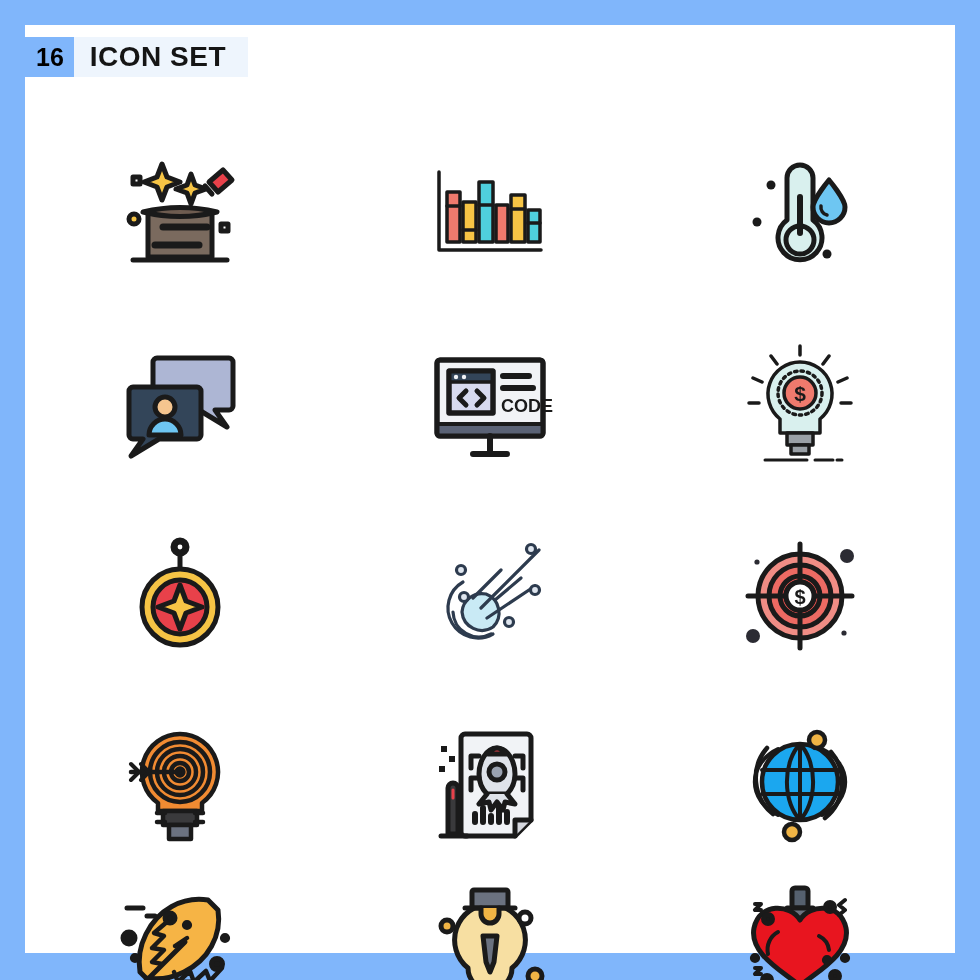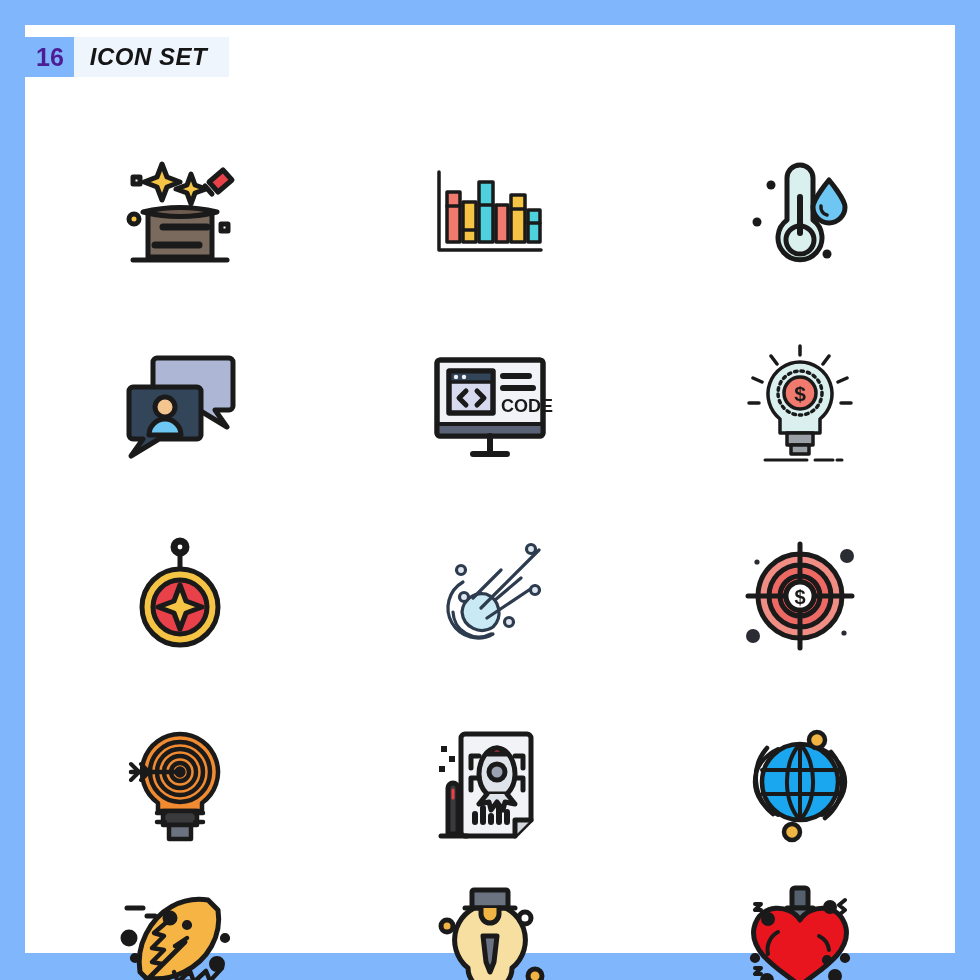--- a/index.html
+++ b/index.html
@@ -26,35 +26,34 @@
     left: 0px;
     top: 12px;
     height: 40px;
     display: flex;
     align-items: stretch;
     background: #eef5fd;
     padding-right: 22px;
   }
   #count-badge {
     background: #80b6fb;
-    color: #4c1d95;
+    color: #000000;
     font-size: 25px;
     font-weight: bold;
     line-height: 40px;
     padding: 0 10px 0 11px;
     letter-spacing: 0px;
   }
   #set-title {
     color: #151515;
-    font-size: 24px;
+    font-size: 28px;
     font-weight: bold;
     line-height: 40px;
     padding-left: 16px;
     letter-spacing: 0.5px;
-    font-style: italic;
   }
   #grid {
     position: absolute;
     left: 0px;
     top: 95px;
     width: 930px;
     display: grid;
     grid-template-columns: repeat(3, 1fr);
     grid-template-rows: repeat(4, 190px);
   }

